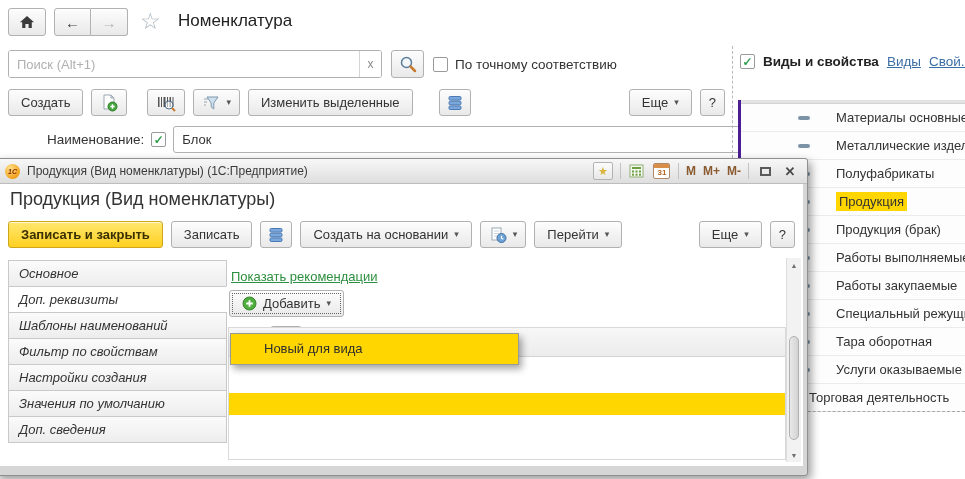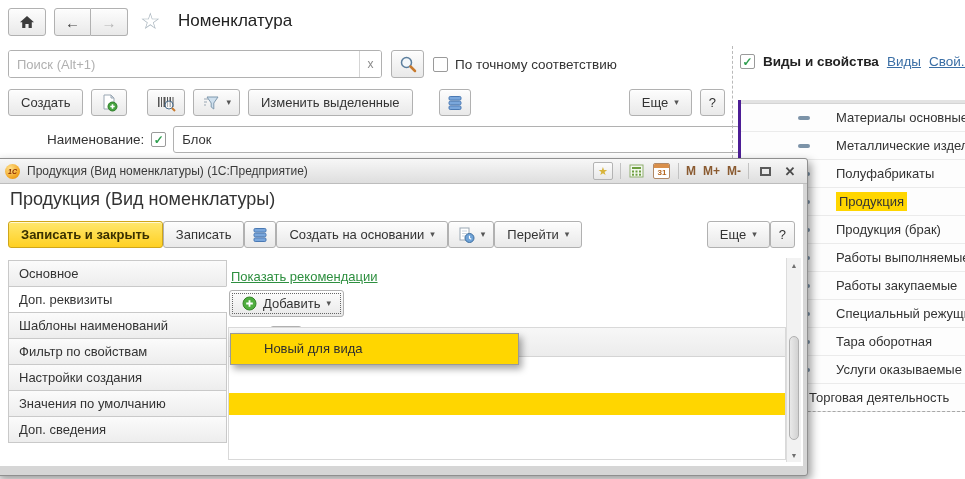--- a/index.html
+++ b/index.html
@@ -91,27 +91,27 @@
   .mem { font-size:12px; font-weight:bold; color:#8a5a30; }
   .maxbox { display:inline-block; width:11px; height:9px; border:2px solid #5a5a5a; }
   .tb-close { color:#4a4a4a; font-size:13px; font-weight:bold; }
   #cal-icon { position:relative; width:17px; height:16px; background:#fff; border:1px solid #b08968;
     border-radius:2px; overflow:hidden; display:inline-flex; align-items:flex-end; justify-content:center; }
   #cal-icon::before { content:""; position:absolute; left:0; top:0; right:0; height:4px; background:#d98f4a; }
   #cal-day { font-size:8px; font-weight:bold; color:#b5651d; line-height:10px; }
 
   #modal-content { position:absolute; left:4px; right:4px; top:25px; bottom:9px; background:#fff; }
   #modal-heading { position:absolute; left:10px; top:5px; font-size:18px; color:#333; white-space:nowrap; }
-  #modal-toolbar { position:absolute; left:8px; right:8px; top:37px; display:flex; align-items:center; }
+  #modal-toolbar { position:absolute; left:8px; right:8px; top:37px; display:flex; align-items:center; gap:8px; }
   .btn.yellow { background:linear-gradient(#ffe76e,#ffd022); border-color:#cfa61a; font-weight:bold; color:#3a3000; }
   #modal-more { margin-left:auto; }
 
   #modal-tabs { position:absolute; left:8px; top:76px; width:219px; }
   .mtab { height:27px; line-height:26px; padding-left:10px; border:1px solid #c9c9c9; margin-top:-1px;
-    background:linear-gradient(#fbfbfb,#ededed); white-space:nowrap; }
+    background:linear-gradient(#fbfbfb,#ededed); white-space:nowrap;font-style:italic; }
   .mtab:first-child { margin-top:0; }
   .mtab.active { background:#fff; border-right-color:#fff; }
 
   #rec-link { position:absolute; left:231px; top:85px; color:#2d8f3f; text-decoration:underline; cursor:pointer; }
   #add-toolbar { position:absolute; left:229px; top:106px; display:flex; align-items:center; gap:9px;flex-direction:column; }
   #add-btn { outline:1px dotted #666; outline-offset:-4px; }
 
   #attr-table { position:absolute; left:228px; top:143px; width:558px; height:133px;
     border:1px solid #d9d9d9; background:#fff; }
   #attr-header { height:29px; background:linear-gradient(#f7f7f7,#ececec); border-bottom:1px solid #d4d4d4; }

